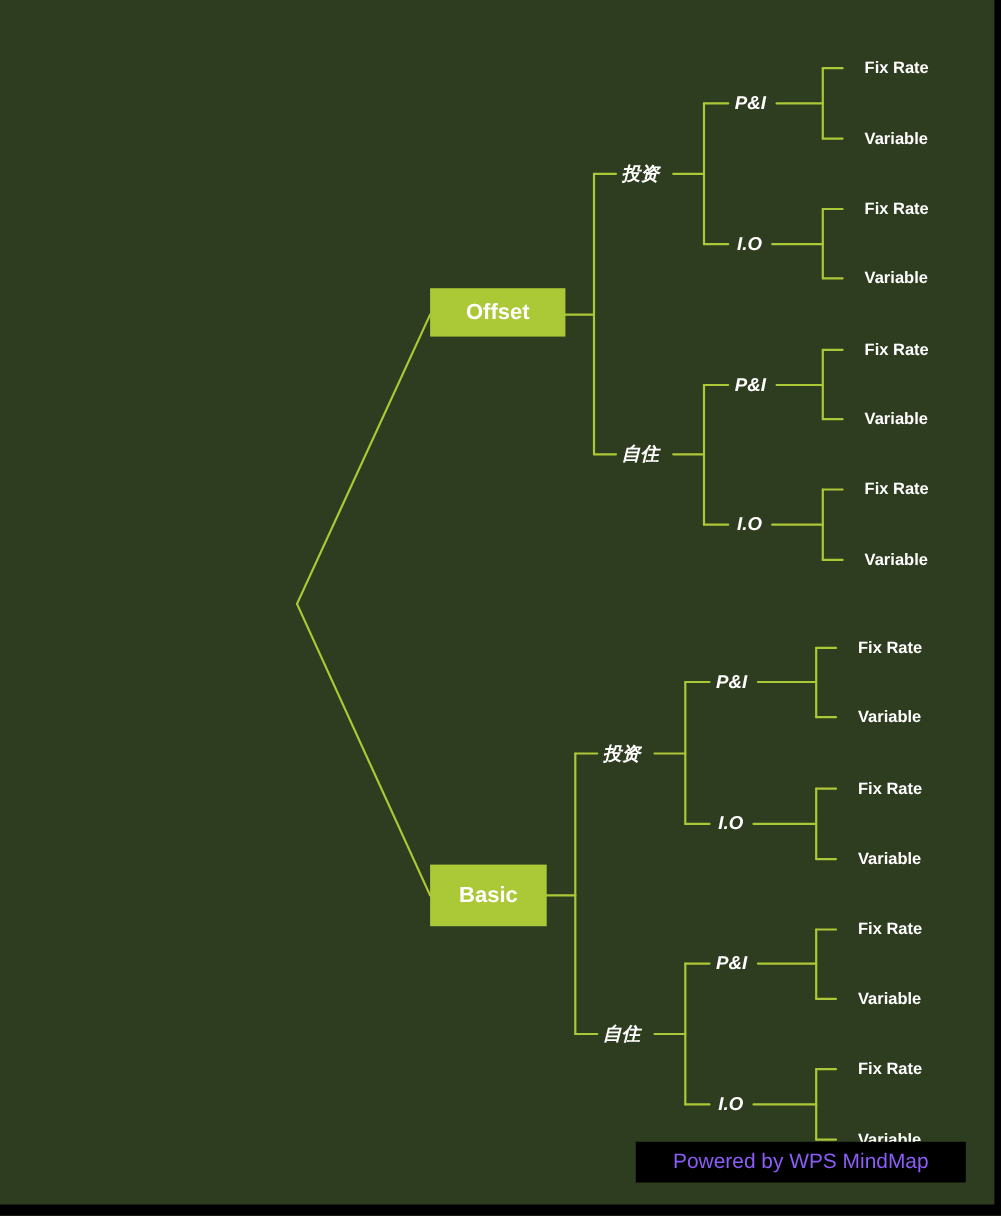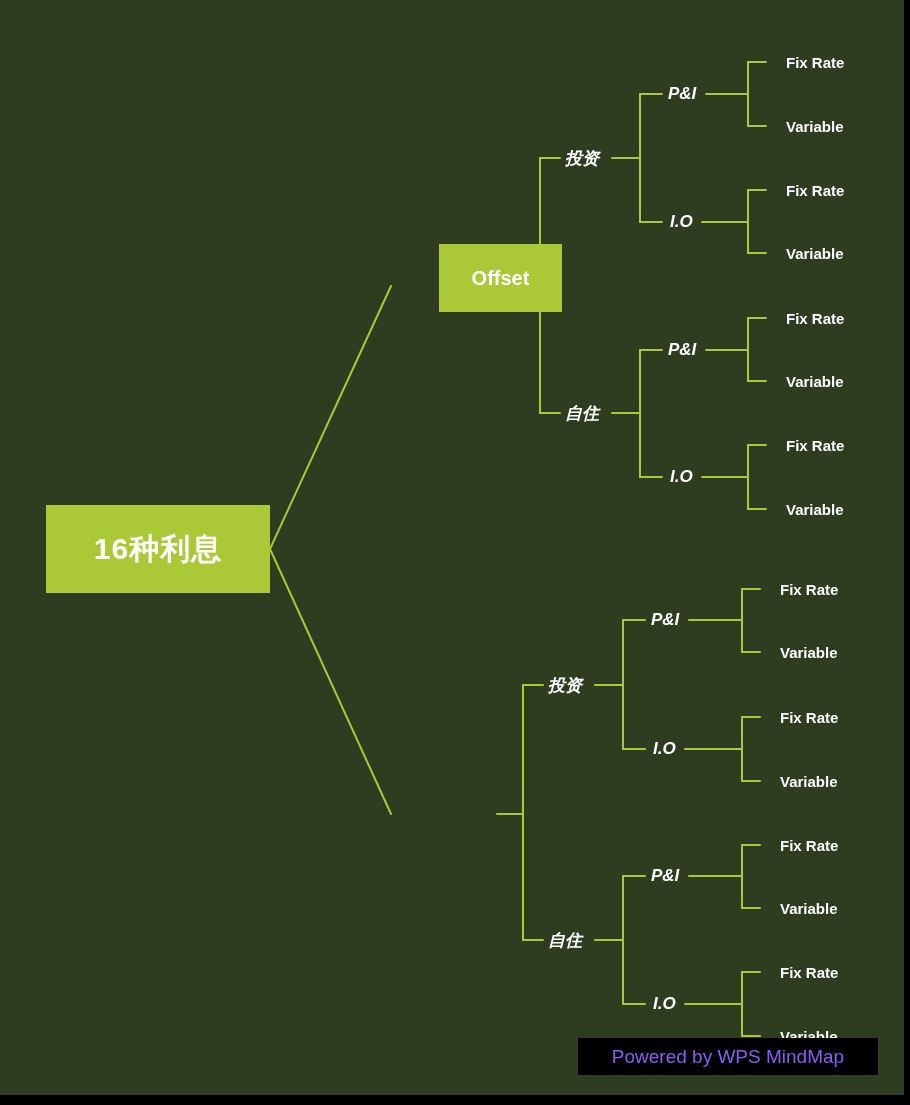--- a/index.html
+++ b/index.html
@@ -110,23 +110,23 @@
       <line x1="742" y1="845" x2="760" y2="845"></line>
       <line x1="742" y1="908" x2="760" y2="908"></line>
 
       <line x1="685" y1="1004" x2="742" y2="1004"></line>
       <line x1="742" y1="972" x2="742" y2="1036"></line>
       <line x1="742" y1="972" x2="760" y2="972"></line>
       <line x1="742" y1="1036" x2="760" y2="1036"></line>
     </g>
   </svg>
 
-  <div class="box root-box" style="left:46px; top:505px; width:224px; height:88px;">16种利息</div>
 
-  <div class="box branch-box" style="left:391px; top:244px; width:123px; height:68px;margin-left:48px;">Offset</div>
+  <div class="box branch-box" style="left:391px; top:262px; width:123px; height:44px;">Offset</div>
+  <div class="box branch-box" style="left:391px; top:786px; width:106px; height:56px;">Basic</div>
 
   <div class="lbl" style="left:565px; top:158px;">投资</div>
   <div class="lbl" style="left:565px; top:413px;">自住</div>
 
   <div class="lbl" style="left:668px; top:94px;">P&amp;I</div>
   <div class="lbl" style="left:670px; top:222px;">I.O</div>
   <div class="lbl" style="left:668px; top:350px;">P&amp;I</div>
   <div class="lbl" style="left:670px; top:477px;">I.O</div>
 
   <div class="leaf" style="left:772px; top:62px;">Fix Rate</div>

